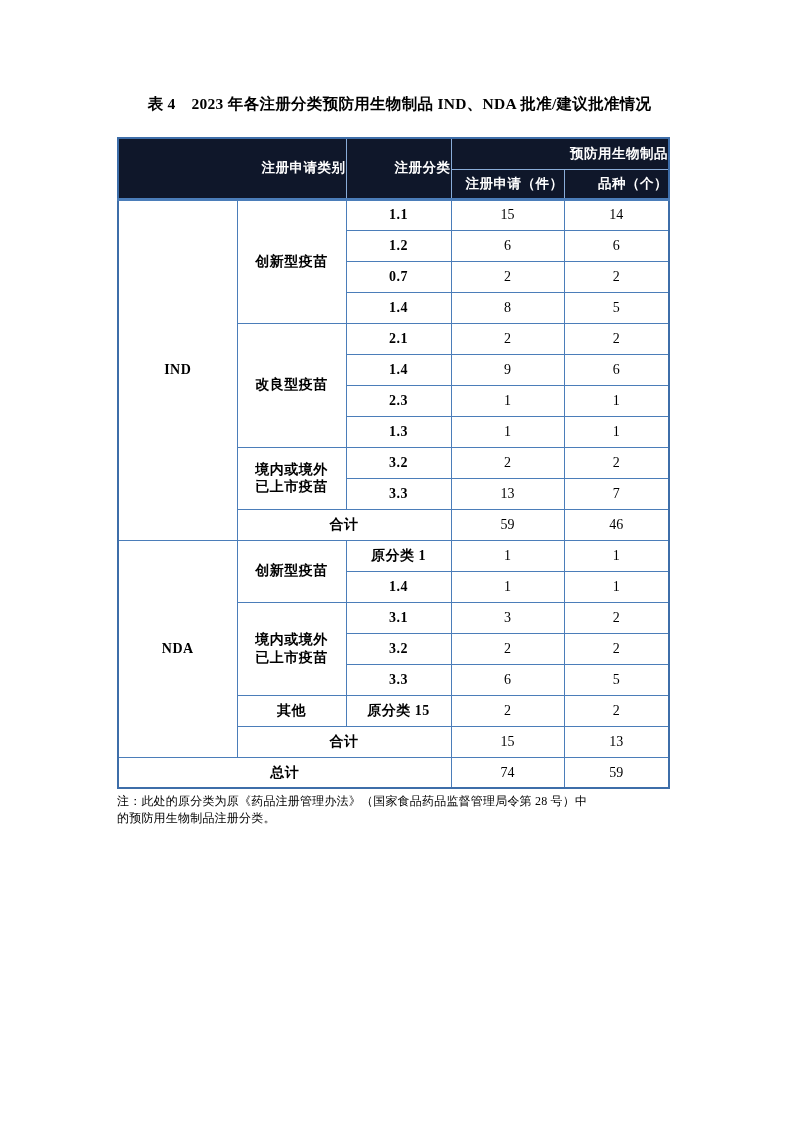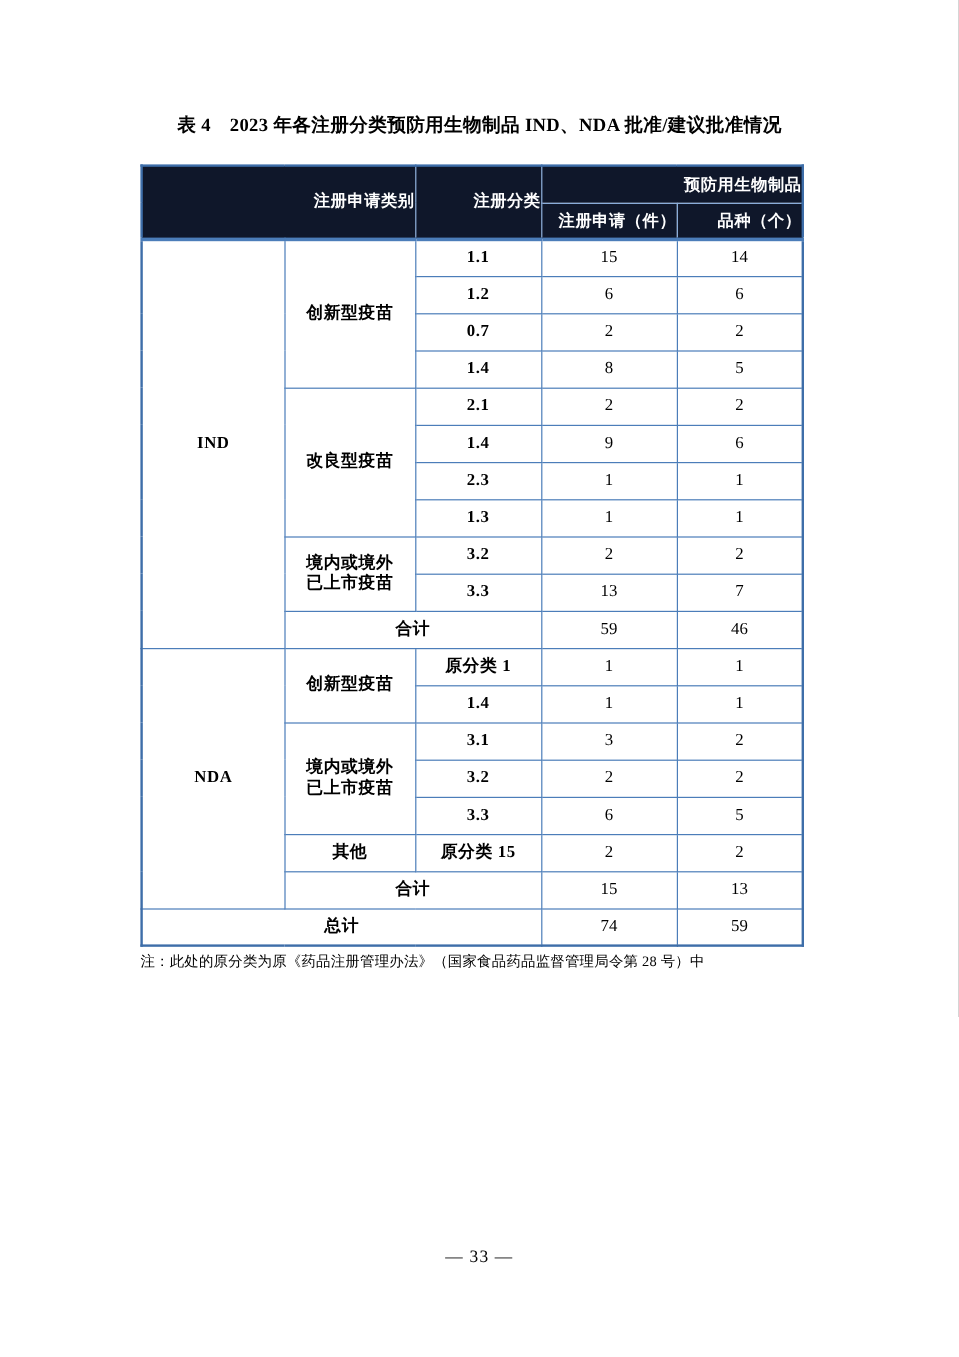--- a/index.html
+++ b/index.html
@@ -209,17 +209,17 @@
           <td colspan="3" class="lbl">总计</td>
           <td>74</td>
           <td>59</td>
         </tr>
       </tbody>
     </table>
   </div>
 
   <div class="note">
     <div>注：此处的原分类为原《药品注册管理办法》（国家食品药品监督管理局令第 28 号）中</div>
+    <div>的预防用生物制品注册分类。</div>
   </div>
 
-  <div class="page-number">— 33 —</div>
 
 </div>
 
 </body></html>

